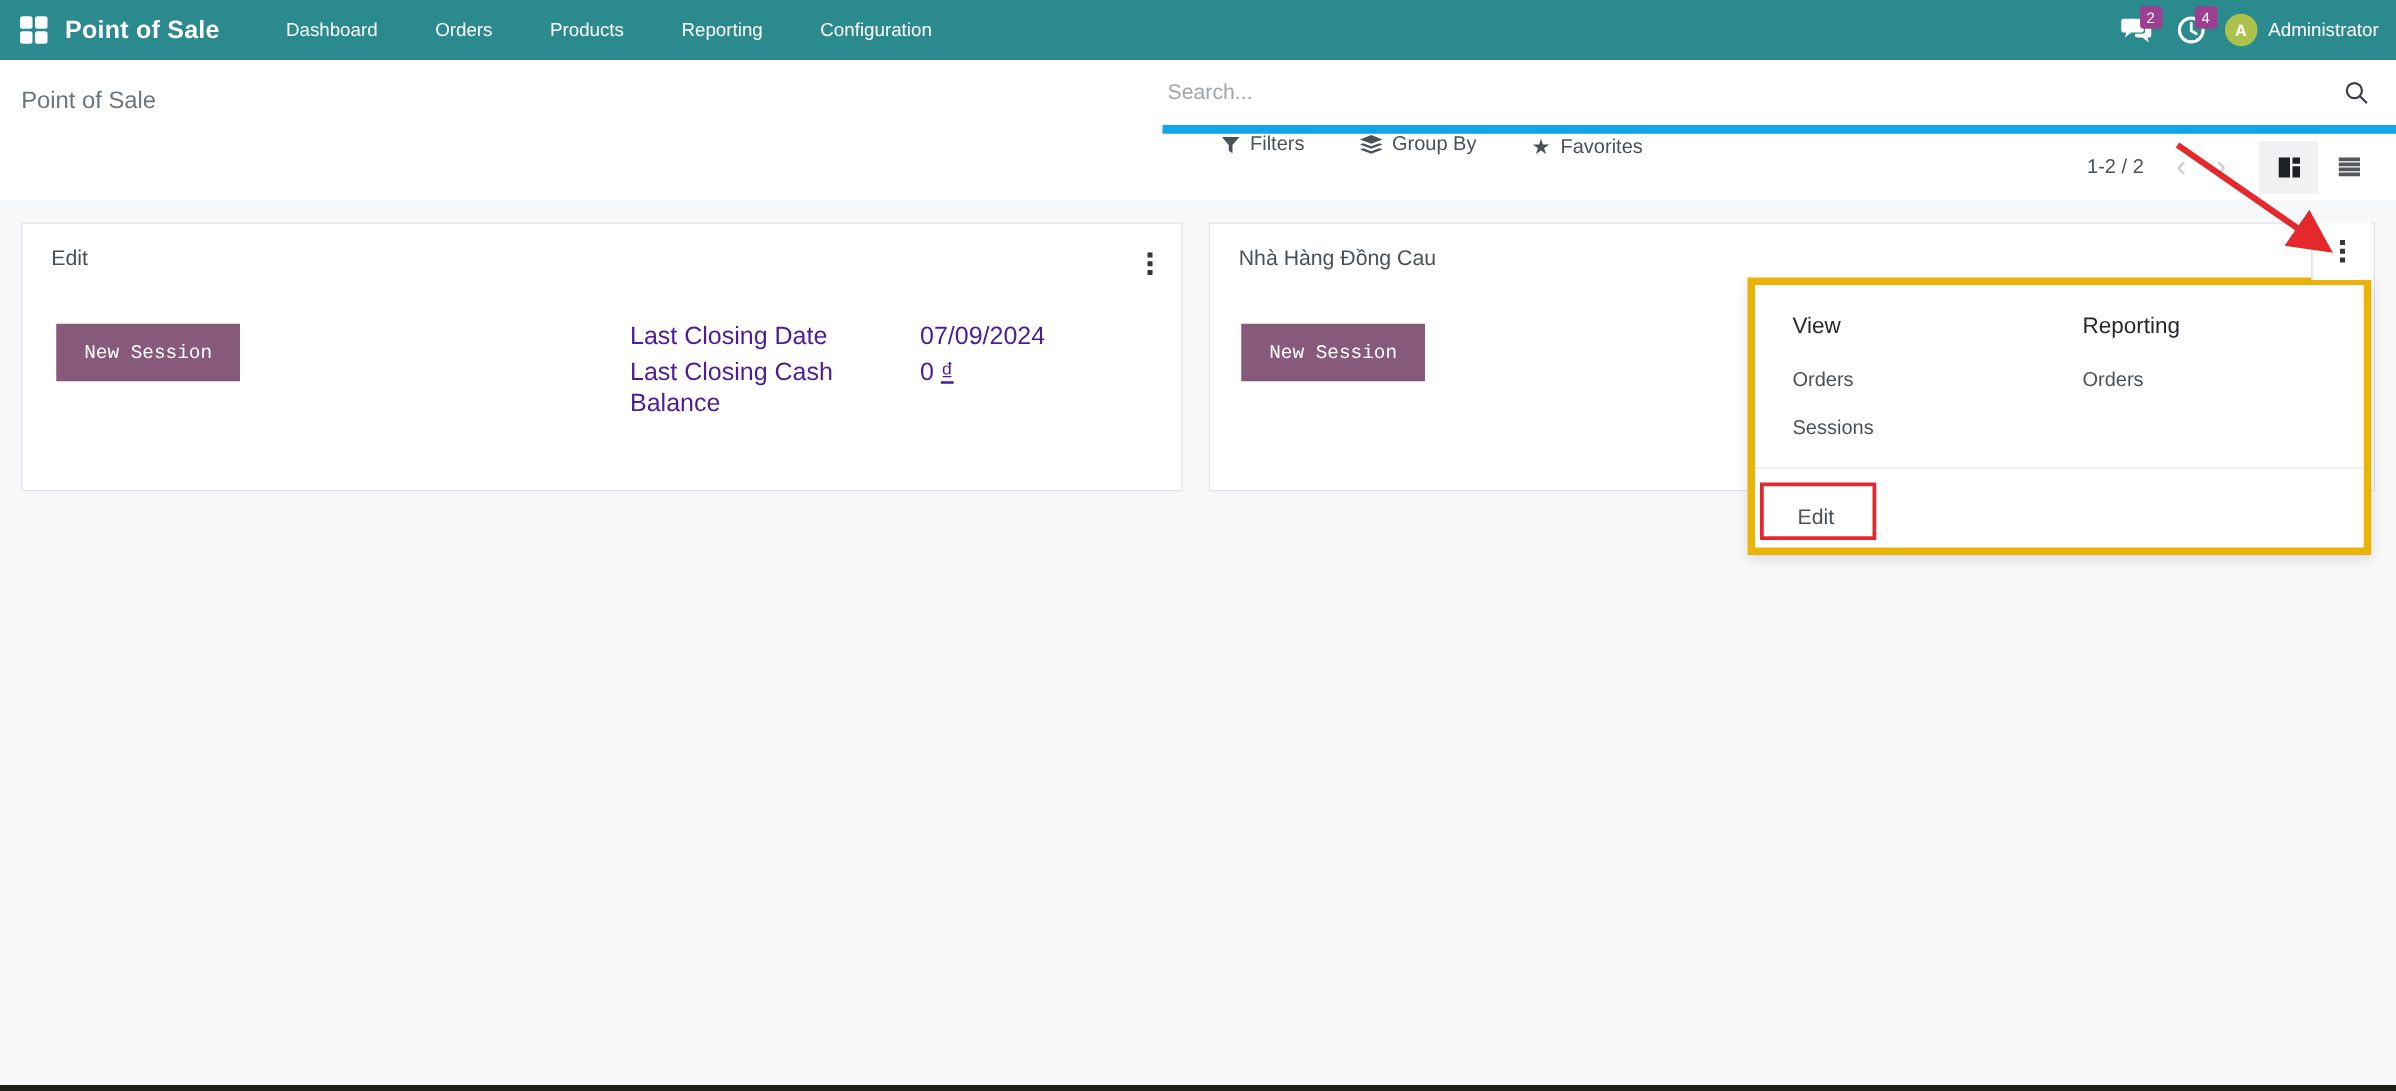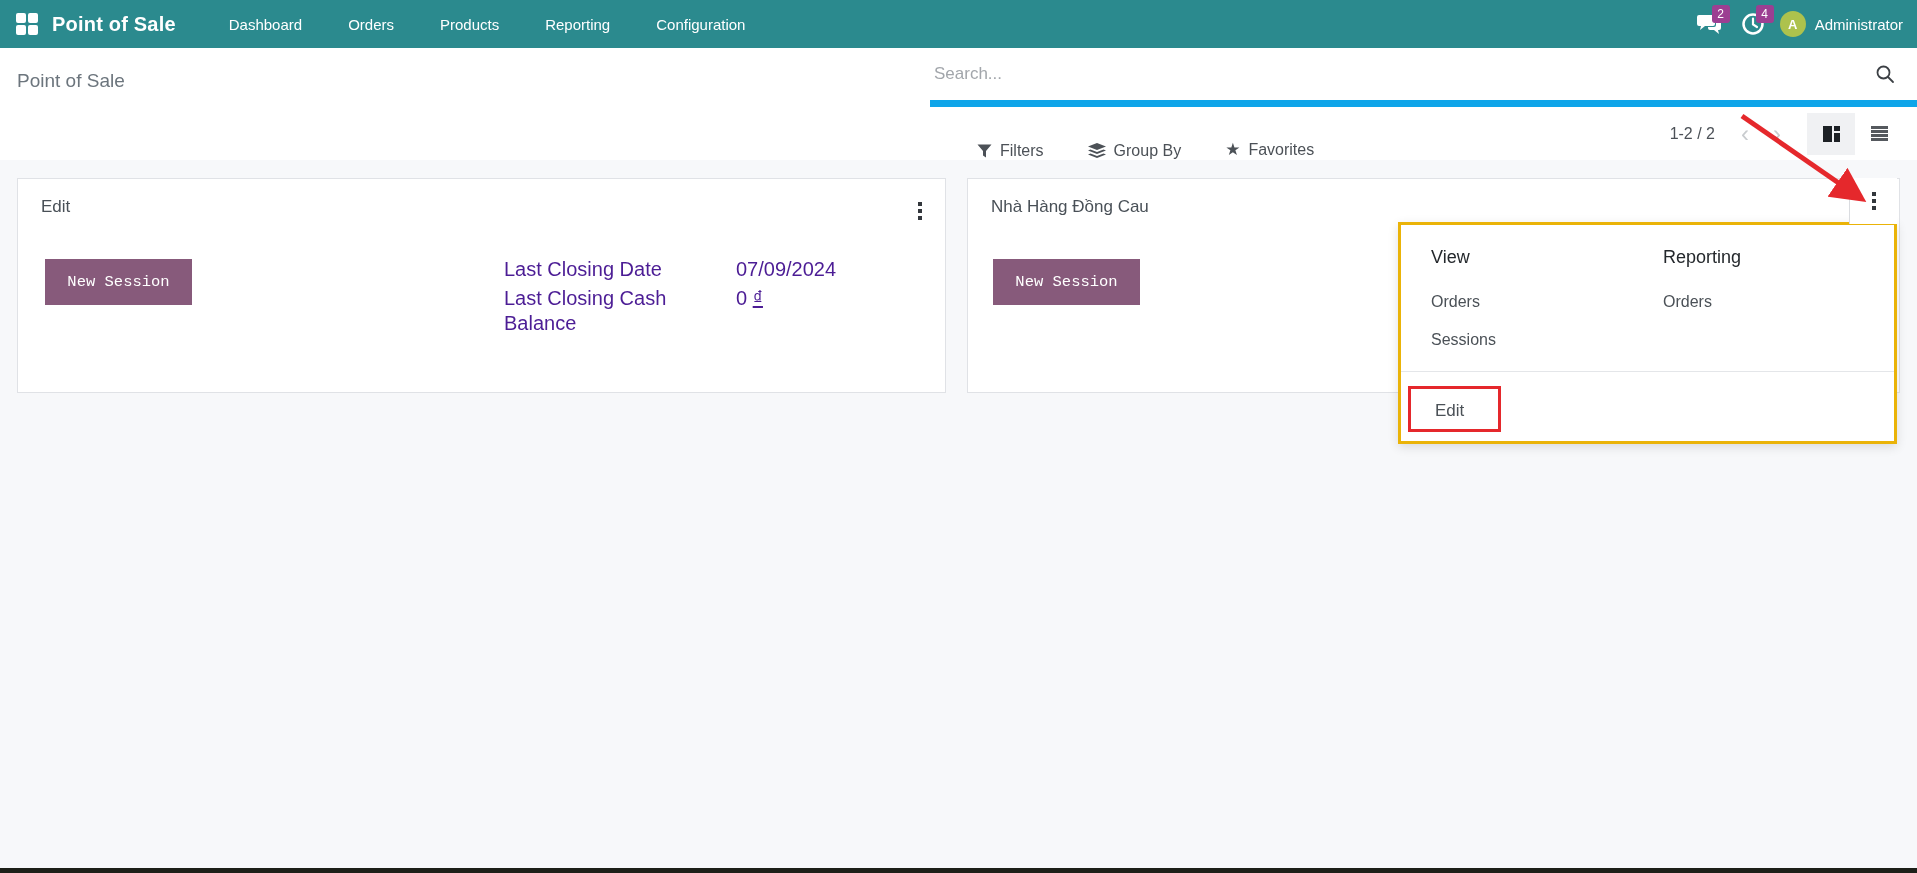--- a/index.html
+++ b/index.html
@@ -29,21 +29,21 @@
   
   .control-panel { position:absolute; left:0; top:48px; width:1917px; height:112px; background:#fff; }
   .breadcrumb { position:absolute; left:17px; top:22px; font-size:19px; color:#6c757d; cursor:pointer; }
   .search-row { position:absolute; left:930px; top:0; width:987px; height:59px;
     border-bottom:7px solid #0ea5e9; display:flex; align-items:center; }
   .search-input { flex:1; border:none; outline:none; font-size:17px; color:#444;
     font-family:"Liberation Sans", sans-serif; background:transparent; padding-left:4px; }
   .search-input::placeholder { color:#a2a6ab; }
   .search-glyph { margin-right:22px; cursor:pointer; }
   .filter-row { position:absolute; left:930px; top:59px; width:987px; height:53px;
-    display:flex; align-items:flex-end; }
+    display:flex; align-items:flex-start; }
   .filter-btn { display:flex; align-items:center; gap:8px; font-size:16px; color:#4c5157;
     margin-right:44px; cursor:pointer; }
   .filter-btn:first-child { margin-left:47px; }
   .star-glyph { font-size:17px; color:#4c5157; }
   .pager-zone { position:absolute; right:0; top:59px; height:53px; display:flex;
     align-items:center; }
   .pager-value { font-size:16px; color:#4c5157; }
   .pager-nav { font-size:24px; color:#c9cccf; padding:0 12px; cursor:pointer; line-height:1; }
   .pager-nav.prev { margin-left:14px; }
   .switcher { display:flex; margin-left:14px; margin-right:14px; }
@@ -76,21 +76,21 @@
   .card-1 .new-session-btn { left:27px; }
   .card-2 .new-session-btn { left:25px; }
   .fields { position:absolute; left:486px; top:78px; width:420px; font-size:20px; color:#4c1d95; }
   .field-row { display:flex; margin-bottom:4px; }
   .field-label { width:232px; line-height:25px; }
   .field-value { line-height:25px; }
   .dong { text-decoration:underline; }
 
   
   .dropdown { position:absolute; left:1398px; top:222px; width:499px; height:222px;
-    background:#fff; border:3px solid #eab308; box-shadow:0 3px 10px rgba(0,0,0,.12); z-index:60; }
+    background:#fff; border:6px solid #eab308; box-shadow:0 3px 10px rgba(0,0,0,.12); z-index:60; }
   .dd-col-header { position:absolute; top:22px; font-size:18px; color:#24282c; }
   .dd-view-header { left:30px; }
   .dd-reporting-header { left:262px; }
   .dd-item { position:absolute; font-size:16px; color:#4b5157; cursor:pointer; }
   .dd-view-orders { left:30px; top:68px; }
   .dd-view-sessions { left:30px; top:106px; }
   .dd-reporting-orders { left:262px; top:68px; }
   .dd-sep { position:absolute; left:0; top:146px; width:100%; height:1px; background:#e4e6e9; }
   .dd-edit { left:34px; top:176px; font-size:17px; }
 

